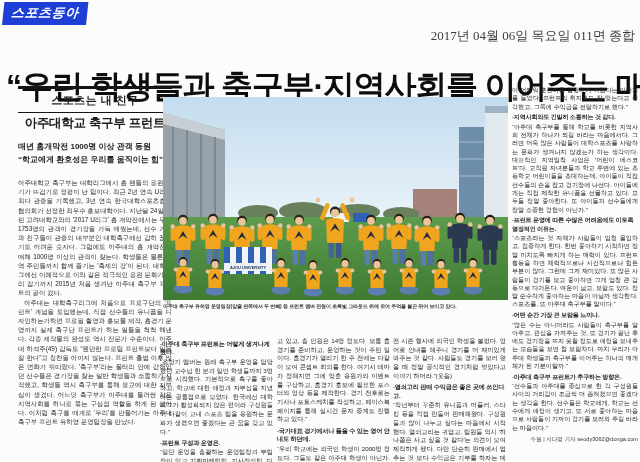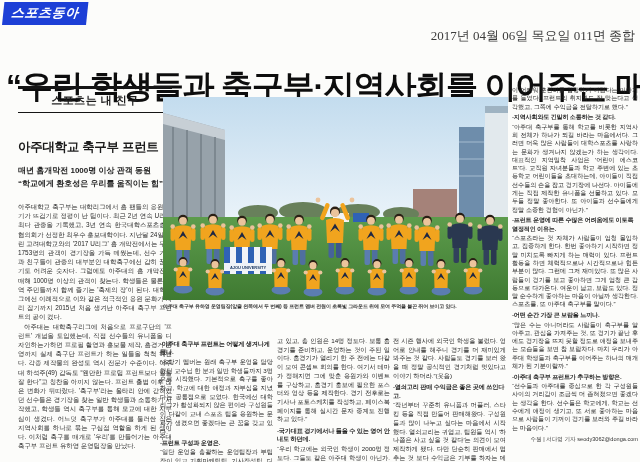--- a/index.html
+++ b/index.html
@@ -8,21 +8,21 @@
 
   
   .logo{position:absolute;left:2px;top:2px;background:#1d3fd6;color:#fff;font-weight:bold;font-style:italic;font-size:13px;padding:2px 8px 3px;letter-spacing:0.5px;transform:skewX(-6deg);transform-origin:left bottom;}
   .dateline{position:absolute;right:5px;top:27px;font-family:"Liberation Serif",serif;font-size:13px;color:#3c3c3c;}
 
   .headline{position:absolute;left:6px;top:48px;width:630px;font-size:32px;line-height:1.1;font-weight:800;letter-spacing:-1.2px;color:#0d0d0d;white-space:nowrap;}
 
   
   .col-left{position:absolute;left:18px;top:86px;width:154px;}
   .section-box{border-top:3px solid #151515;border-bottom:1.5px solid #151515;text-align:center;font-weight:bold;font-size:11px;padding:4px 0;letter-spacing:0.5px;}
-  .art-title{text-align:left;font-weight:bold;font-size:12.5px;margin:26px 0 9px;letter-spacing:-0.3px;}
+  .art-title{text-align:center;font-weight:bold;font-size:12.5px;margin:2px 0 9px;letter-spacing:-0.3px;}
   .deck{text-align:left;font-weight:bold;font-size:8px;line-height:1.62;color:#222;}
   .lead{margin-top:11px;font-size:6.4px;line-height:9.2px;text-align:justify;color:#242424;}
   .lead p{margin:0;}
   .lead p + p{text-indent:6px;}
 
   
   .photo-wrap{position:absolute;left:163px;top:97px;width:345px;}
   .photo{width:345px;height:203px;display:block;background:#cfe3f2;}
   .caption{margin-top:3px;font-size:5px;letter-spacing:-0.1px;color:#2e2e2e;white-space:nowrap;overflow:hidden;font-weight:bold;}
 

